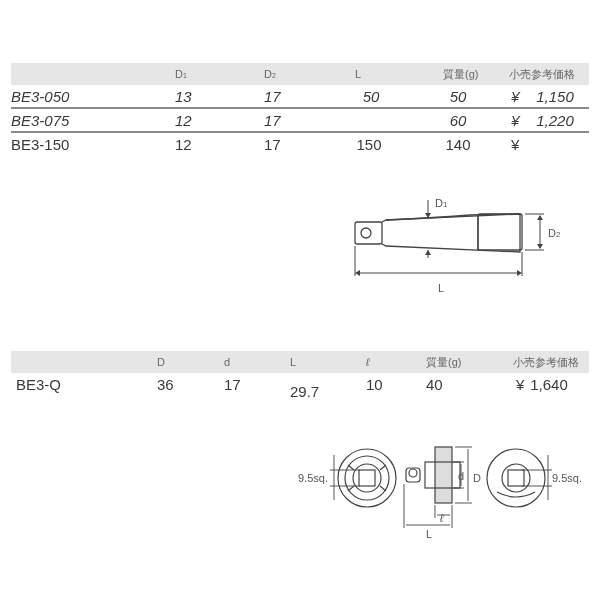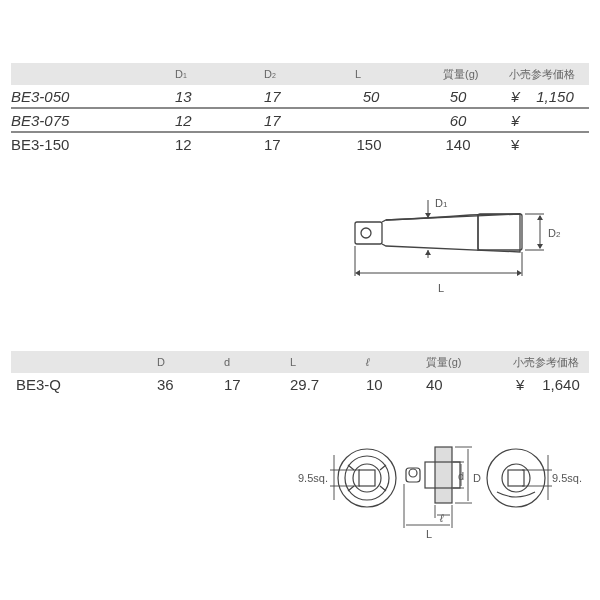--- a/index.html
+++ b/index.html
@@ -35,20 +35,21 @@
     <span class="cell r" style="left:420px;width:54px;">50</span>
     <span class="cell" style="left:500px;">¥</span>
     <span class="cell r" style="left:510px;width:68px;">1,150</span>
   </div>
   <div class="row sep">
     <span class="cell" style="left:0;">BE3-075</span>
     <span class="cell" style="left:164px;">12</span>
     <span class="cell" style="left:253px;">17</span>
     <span class="cell r" style="left:420px;width:54px;">60</span>
     <span class="cell" style="left:500px;">¥</span>
+    <span class="cell r" style="left:510px;width:68px;">1,220</span>
   </div>
   <div class="row">
     <span class="cell" style="left:0;">BE3-150</span>
     <span class="cell" style="left:164px;">12</span>
     <span class="cell" style="left:253px;">17</span>
     <span class="cell r" style="left:328px;width:60px;">150</span>
     <span class="cell r" style="left:420px;width:54px;">140</span>
     <span class="cell" style="left:500px;">¥</span>
   </div>
 </div>
@@ -91,25 +92,25 @@
     <span class="cell" style="left:213px;">d</span>
     <span class="cell" style="left:279px;">L</span>
     <span class="cell" style="left:355px;font-style:italic;">ℓ</span>
     <span class="cell" style="left:415px;">質量(g)</span>
     <span class="cell" style="left:502px;">小売参考価格</span>
   </div>
   <div class="row">
     <span class="cell" style="left:5px;">BE3-Q</span>
     <span class="cell" style="left:146px;">36</span>
     <span class="cell" style="left:213px;">17</span>
-    <span class="cell" style="left:279px;">29.7</span>
+    <span class="cell" style="left:279px;margin-top:7px;">29.7</span>
     <span class="cell" style="left:355px;">10</span>
     <span class="cell" style="left:415px;">40</span>
     <span class="cell" style="left:505px;">¥</span>
-    <span class="cell r" style="left:516px;width:68px;">1,640</span>
+    <span class="cell r" style="left:504px;width:68px;">1,640</span>
   </div>
 </div>
 
 <svg style="left:280px;top:420px;" width="320" height="130" viewBox="0 0 320 130">
   <g fill="none" stroke="#444" stroke-width="1.2">
 
     <circle cx="87" cy="58" r="29"></circle>
     <circle cx="87" cy="58" r="22"></circle>
     <circle cx="87" cy="58" r="14"></circle>
     <rect x="79" y="50" width="16" height="16"></rect>

